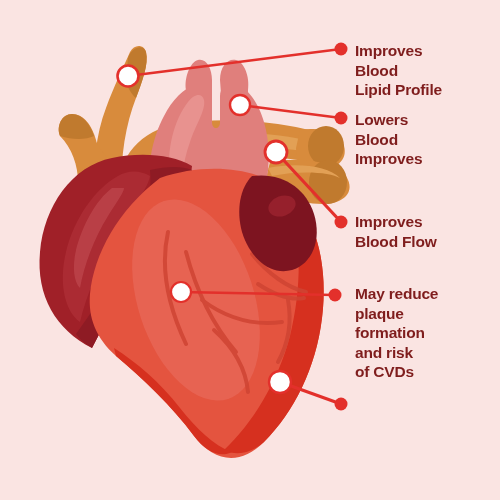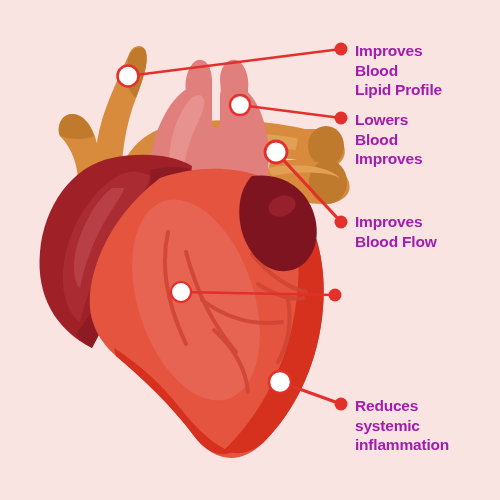--- a/index.html
+++ b/index.html
@@ -25,21 +25,21 @@
     top: 0;
     width: 500px;
     height: 500px;
   }
   .callout-label {
     position: absolute;
     font-weight: bold;
     font-size: 15.5px;
     line-height: 19.5px;
     letter-spacing: -0.2px;
-    color: #a21caf;
+    color: #7f1d1d;
     white-space: pre-line;
     font-family: "Liberation Sans", sans-serif;
   }
   #label-lipid   { left: 355px; top: 41px;  }
   #label-bp      { left: 355px; top: 110px; }
   #label-flow    { left: 355px; top: 212px; }
   #label-plaque  { left: 355px; top: 284px; }
   #label-inflam  { left: 355px; top: 396px; }
 </style>
 </head>
@@ -198,18 +198,20 @@
 Blood
 Lipid Profile</div>
 
   <div class="callout-label" id="label-bp">Lowers
 Blood
 Improves</div>
 
   <div class="callout-label" id="label-flow">Improves
 Blood Flow</div>
 
-
-  <div class="callout-label" id="label-inflam">Reduces
-systemic
-inflammation</div>
+  <div class="callout-label" id="label-plaque">May reduce
+plaque
+formation
+and risk
+of CVDs</div>
+
 
 </div>
 
 </body></html>

